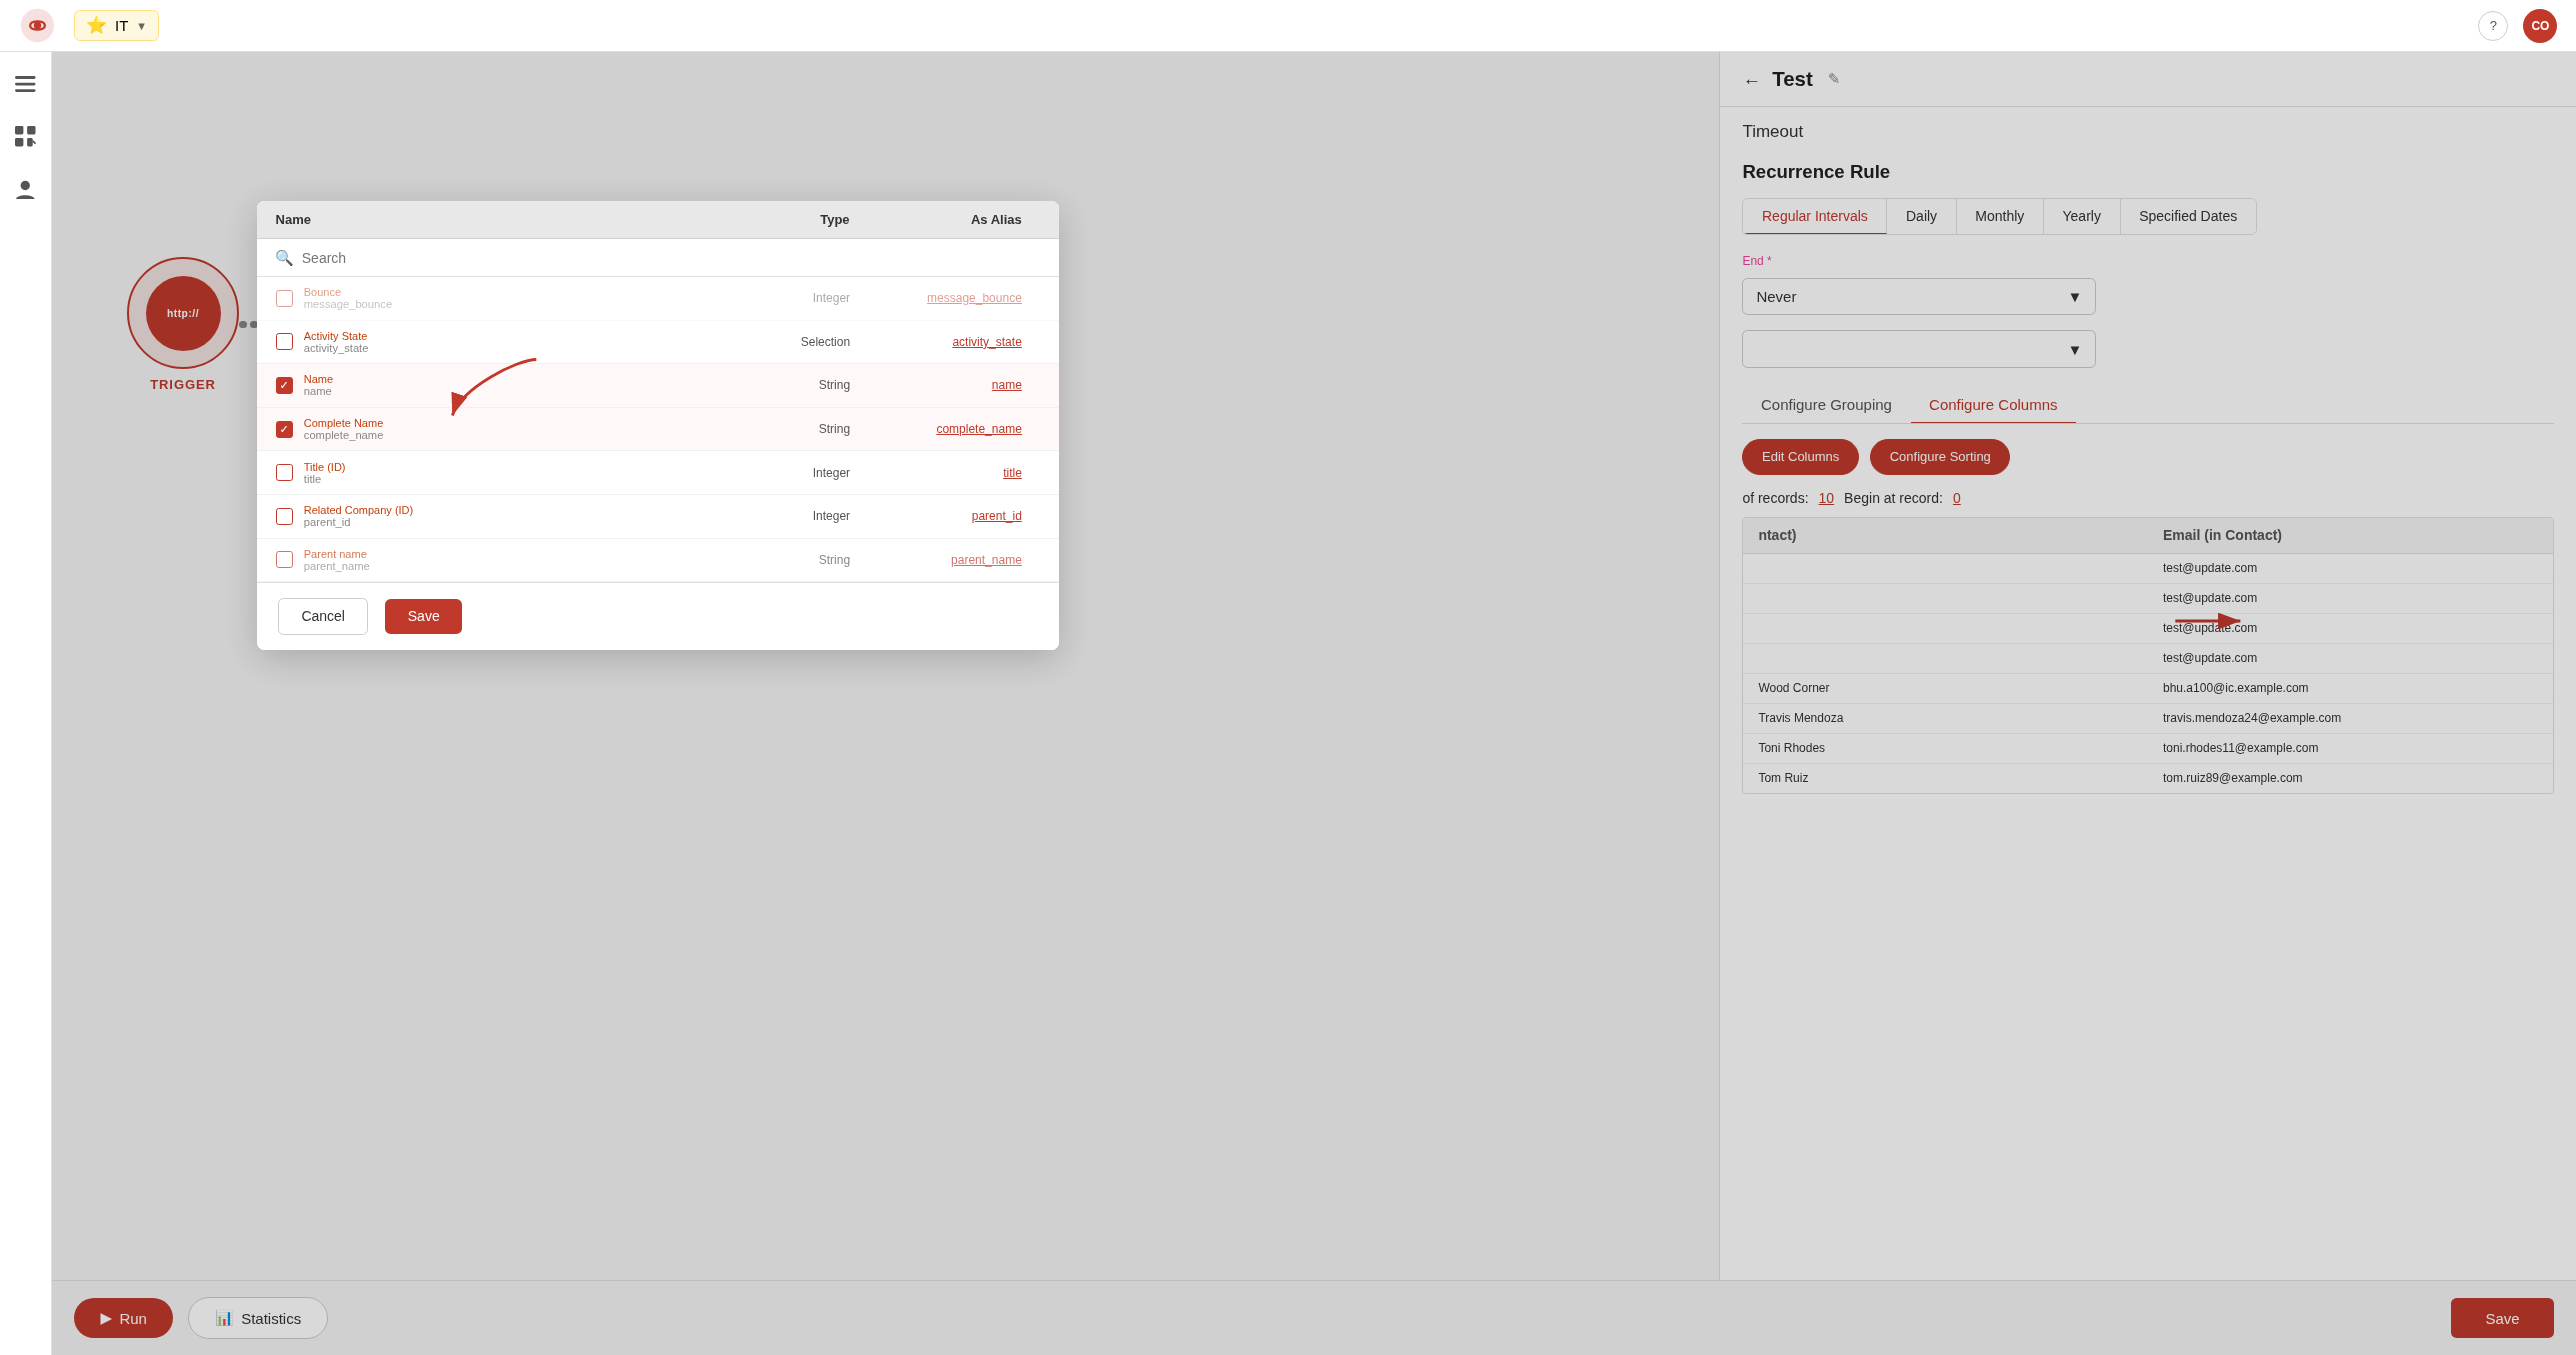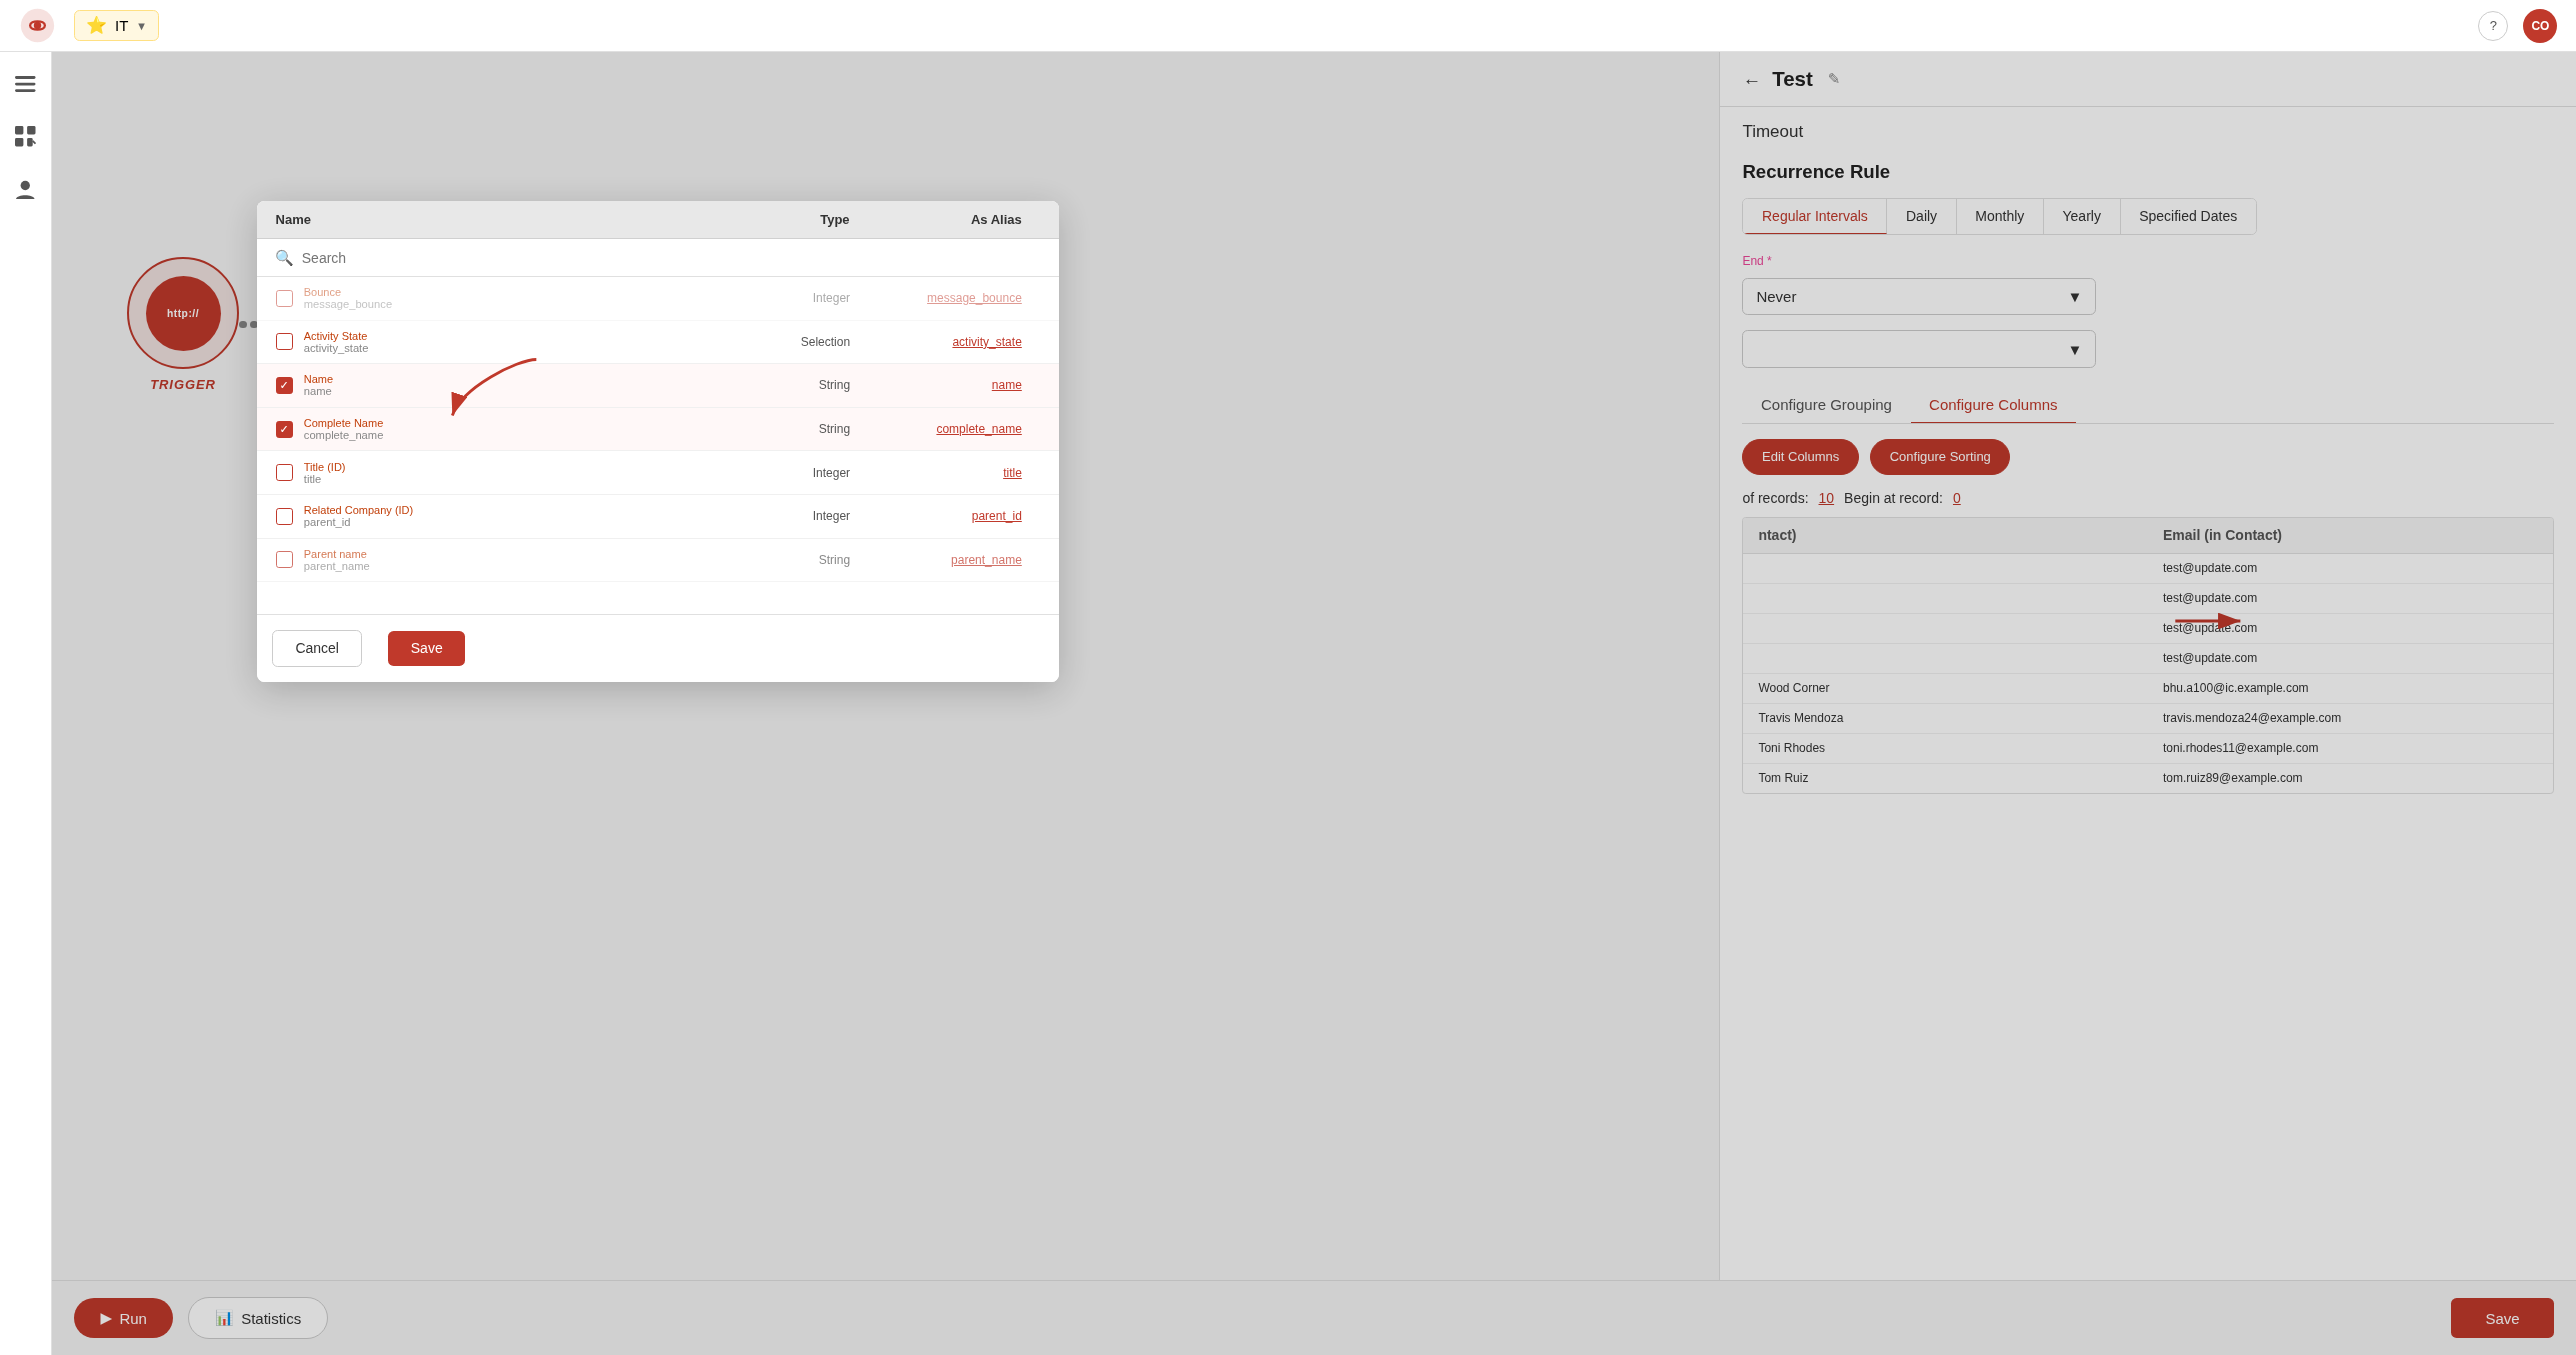--- a/index.html
+++ b/index.html
@@ -130,21 +130,21 @@
     .trigger-circle-outer {
       width: 112px; height: 112px; border-radius: 50%;
       border: 2.8px solid #c0392b; background: rgba(192, 57, 43, 0.1);
       display: flex; align-items: center; justify-content: center;
     }
     .trigger-circle-inner {
       width: 75px; height: 75px; border-radius: 50%;
       background: #c0392b; display: flex; align-items: center; justify-content: center;
     }
     .trigger-icon-text { color: #fff; font-size: 10.3px; font-weight: 600; letter-spacing: 0.5px; }
-    .trigger-label { font-size: 13px; font-weight: 700; color: #c0392b; letter-spacing: 0.9px; font-style: italic; }
+    .trigger-label { font-size: 13px; font-weight: 700; color: #c0392b; letter-spacing: 0.9px; }
     .trigger-dots {
       position: absolute; top: 50%; left: 112px; transform: translateY(-50%);
       display: flex; align-items: center; gap: 3.7px;
     }
     .trigger-dot { width: 7.5px; height: 7.5px; border-radius: 50%; background: #888; }
     .trigger-arrow { font-size: 17px; color: #888; margin-left: 3.7px; }
 
     
     .modal-overlay {
       position: absolute; top: 0; left: 0; right: 0; bottom: 0;
@@ -188,22 +188,22 @@
     .modal-checkbox.checked { background: #c0392b; }
     .modal-checkbox-check { color: #fff; font-size: 11.2px; }
     .modal-row-names { flex: 3; }
     .modal-row-primary { font-size: 11px; font-weight: 500; color: #c2410c; }
     .modal-row-secondary { font-size: 11.2px; color: #888; }
     .modal-row-type { flex: 1; font-size: 12px; color: #555; text-align: right; }
     .modal-row-alias { flex: 1.2; font-size: 12px; color: #c0392b; text-align: right; padding-right: 18.6px; text-decoration: underline; cursor: pointer; }
 
     
     .modal-footer {
-      display: flex; align-items: center; padding: 15px 15px; gap: 26px;
-      border-top: 0.9px solid #e0e0e0; background: #fff; margin-top: 32px;
+      display: flex; align-items: center; padding: 15px 21px; gap: 17px;
+      border-top: 0.9px solid #e0e0e0; background: #fff;
     }
     .btn-cancel {
       padding: 9.3px 22.4px; border-radius: 5.6px; border: 0.9px solid #ccc;
       background: #fff; color: #333; font-size: 14px; cursor: pointer;
     }
     .btn-save {
       padding: 9.3px 22.4px; border-radius: 5.6px; border: none;
       background: #c0392b; color: #fff; font-size: 14px; cursor: pointer; font-weight: 500;
     }
 

